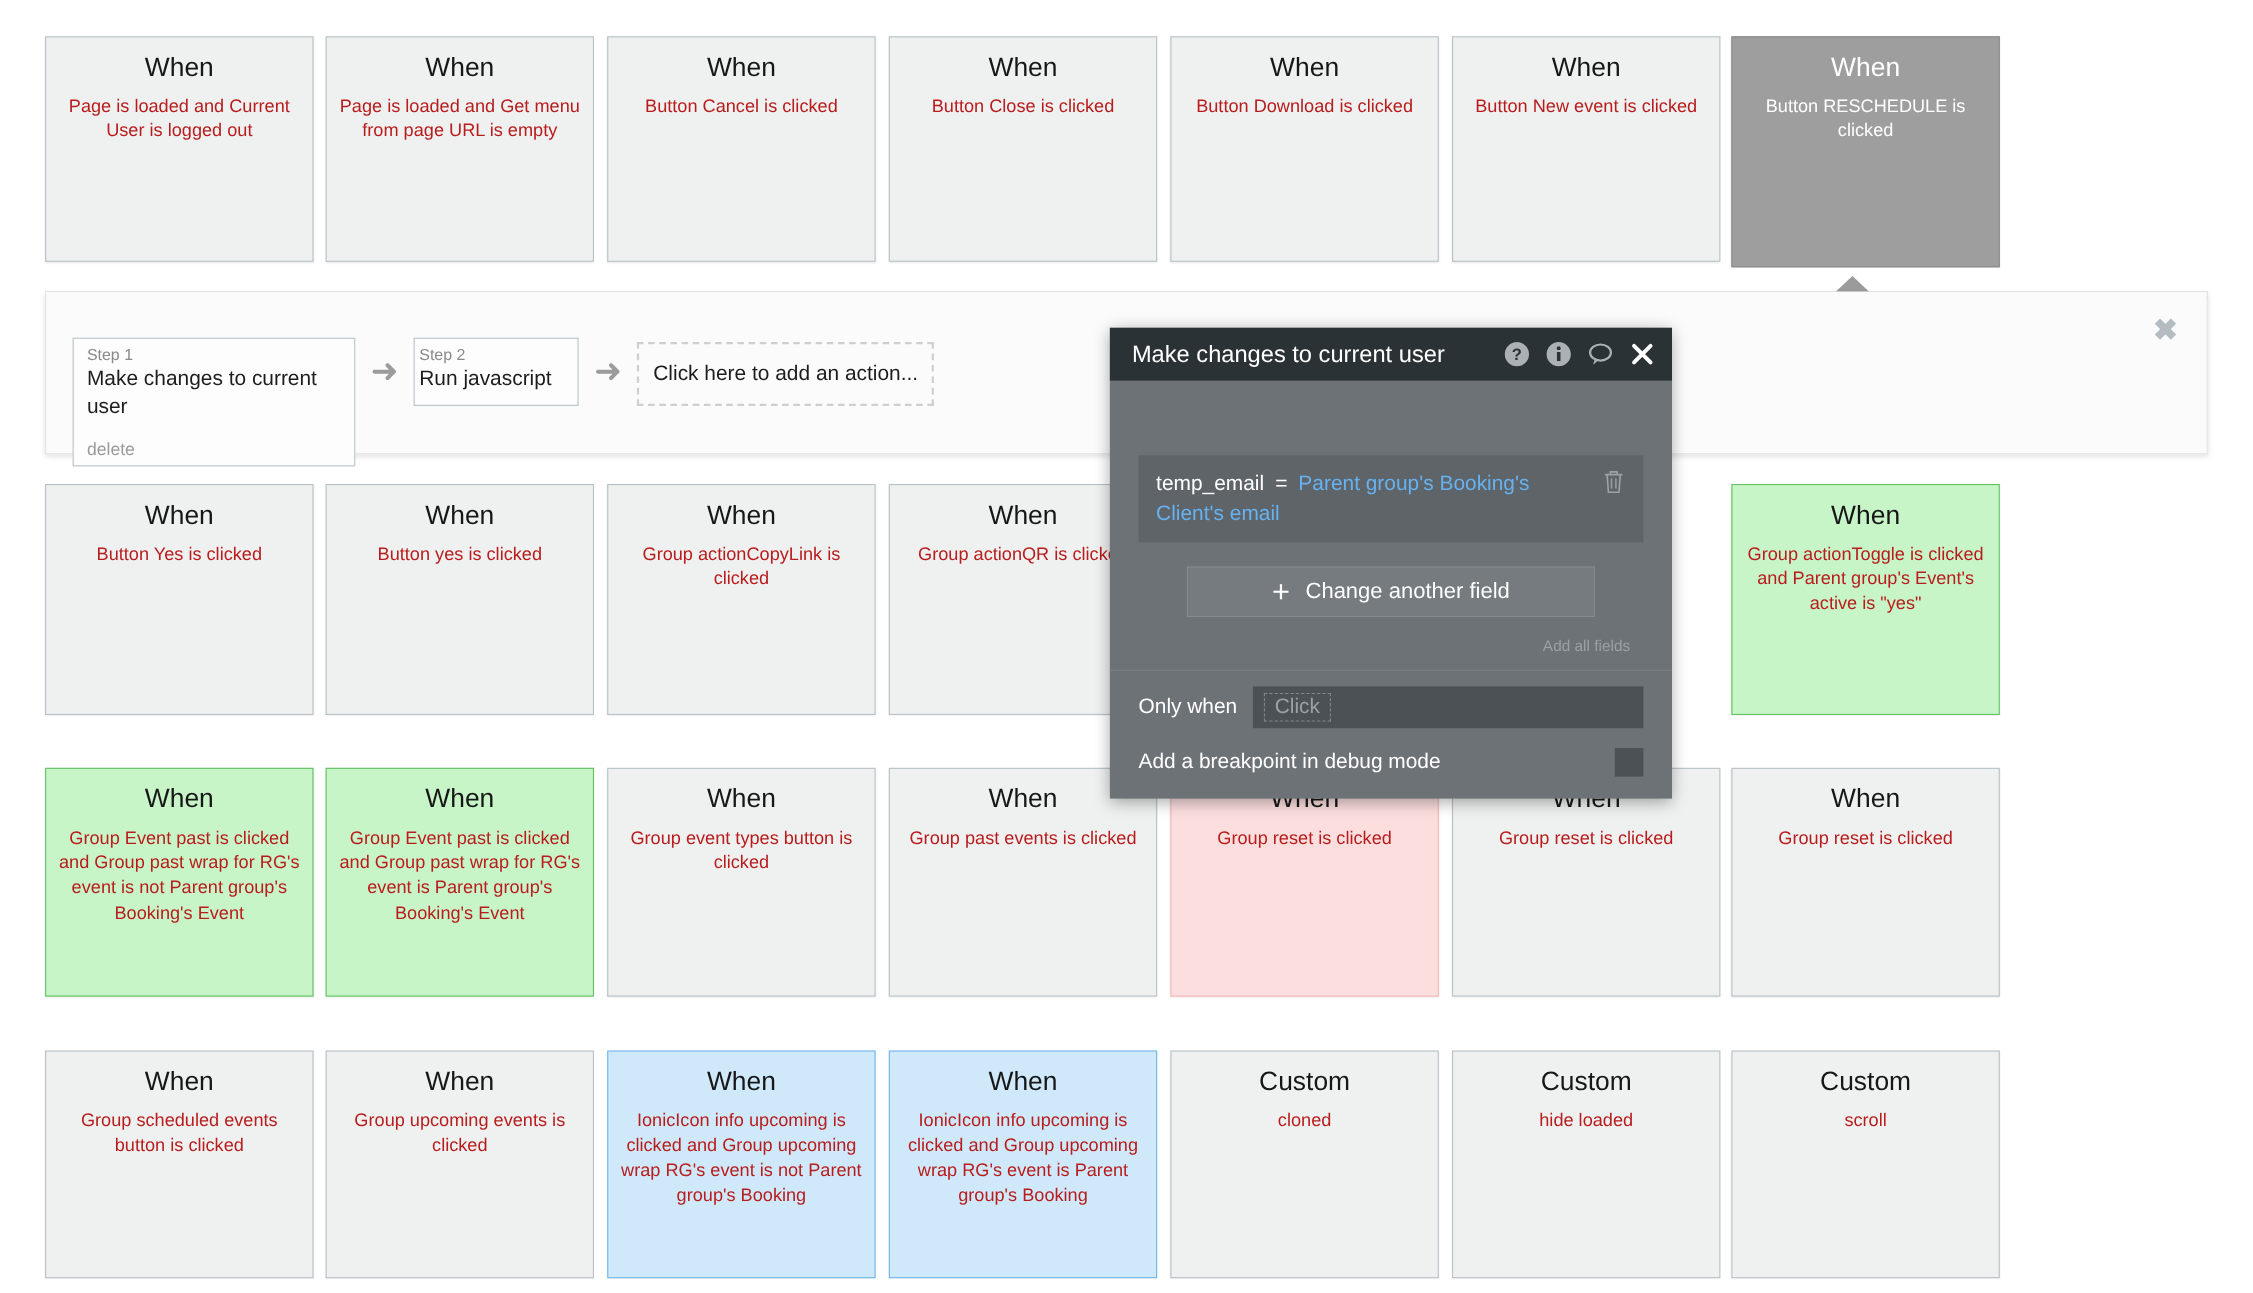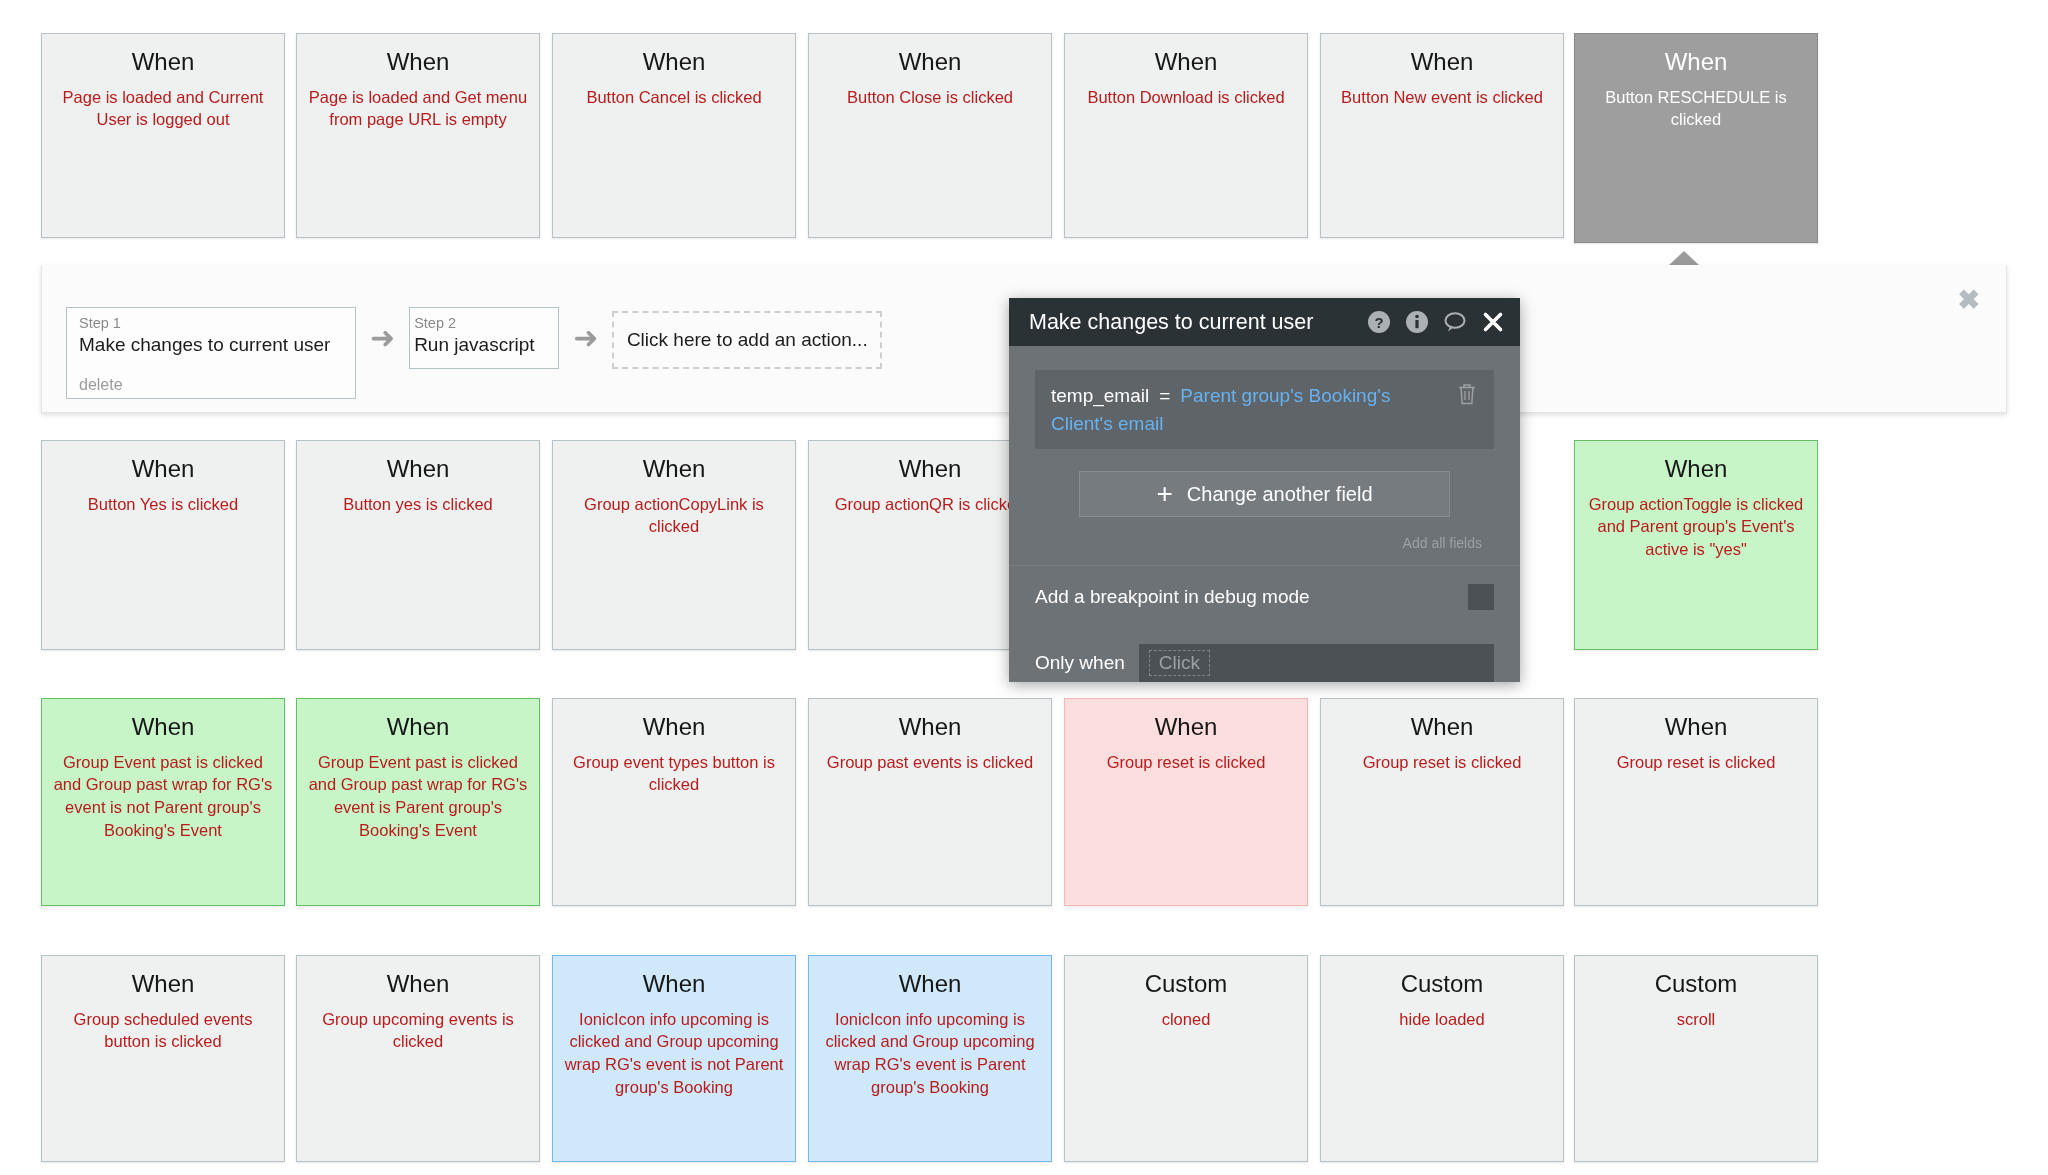--- a/index.html
+++ b/index.html
@@ -68,21 +68,21 @@
   #wf-steps {
     position: absolute;
     left: 24px; top: 42px;
     display: flex;
     align-items: flex-start;
   }
   .step-box {
     border: 1px solid #b7c2c6;
     background: #fdfdfd;
     padding: 6px 12px 4px 12px;
-    width: 290px;
+    width: 257px;
     min-height: 62px;
   }
   .step-label { font-size: 14.5px; color: #8a8a8a; line-height: 1.25; }
   .step-name  { font-size: 19px; color: #1d1d1d; line-height: 1.3; margin-top: 1px; }
   .step-delete { font-size: 16px; color: #9a9a9a; text-align: left; margin-top: 18px; }
   .step-plain { padding: 6px 4px 4px 4px; width: 150px; }
   .step-arrow {
     font-size: 30px; color: #9b9b9b;
     margin: 16px 14px 0 14px;
     line-height: 1;
@@ -127,21 +127,21 @@
     font-weight: 400;
   }
   .hdr-icon {
     width: 26px; height: 26px;
     margin-left: 12px;
     display: inline-flex;
     align-items: center; justify-content: center;
     cursor: pointer;
   }
   .hdr-icon svg { display: block; }
-  #modal-body { padding: 24px 26px 0 26px; }
+  #modal-body { padding: 24px 26px 0 26px; margin-top: 44px; }
   #field-row {
     background: #5f6469;
     padding: 12px 16px;
     display: flex;
     align-items: flex-start;
     position: relative;
   }
   #field-text {
     flex: 1;
     font-size: 19px;
@@ -392,26 +392,26 @@
       <div id="change-btn">
         <span class="plus">+</span>
         <span>Change another field</span>
       </div>
 
       <div id="add-all">Add all fields</div>
     </div>
 
     <div id="modal-sep"></div>
 
-    <div id="breakpoint-row">
-      <div id="breakpoint-label">Add a breakpoint in debug mode</div>
-      <div id="breakpoint-box"></div>
-    </div>
-
     <div id="onlywhen-row">
       <div id="onlywhen-label">Only when</div>
       <div id="onlywhen-input">
         <span id="onlywhen-placeholder">Click</span>
       </div>
     </div>
 
+    <div id="breakpoint-row">
+      <div id="breakpoint-label">Add a breakpoint in debug mode</div>
+      <div id="breakpoint-box"></div>
+    </div>
+
   </div>
 </div>
 
 </body></html>

